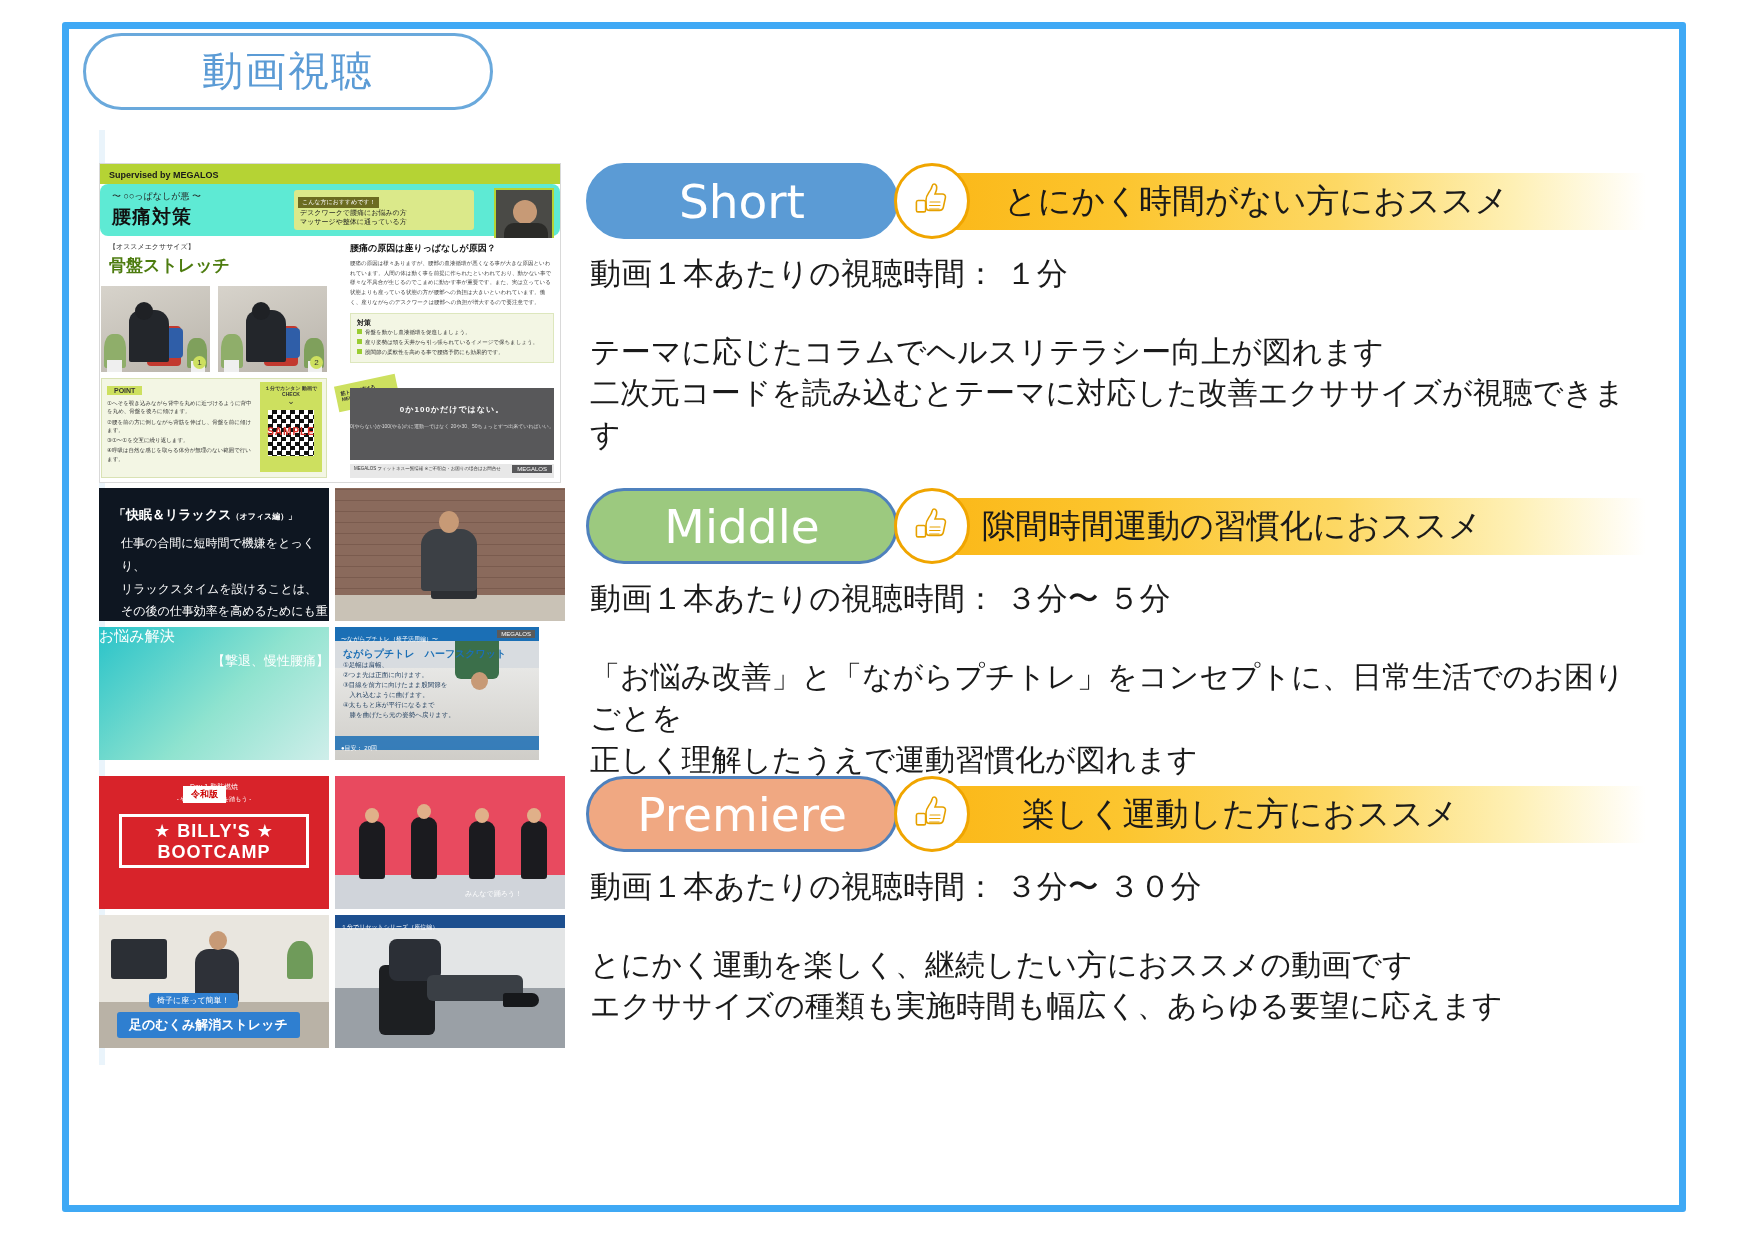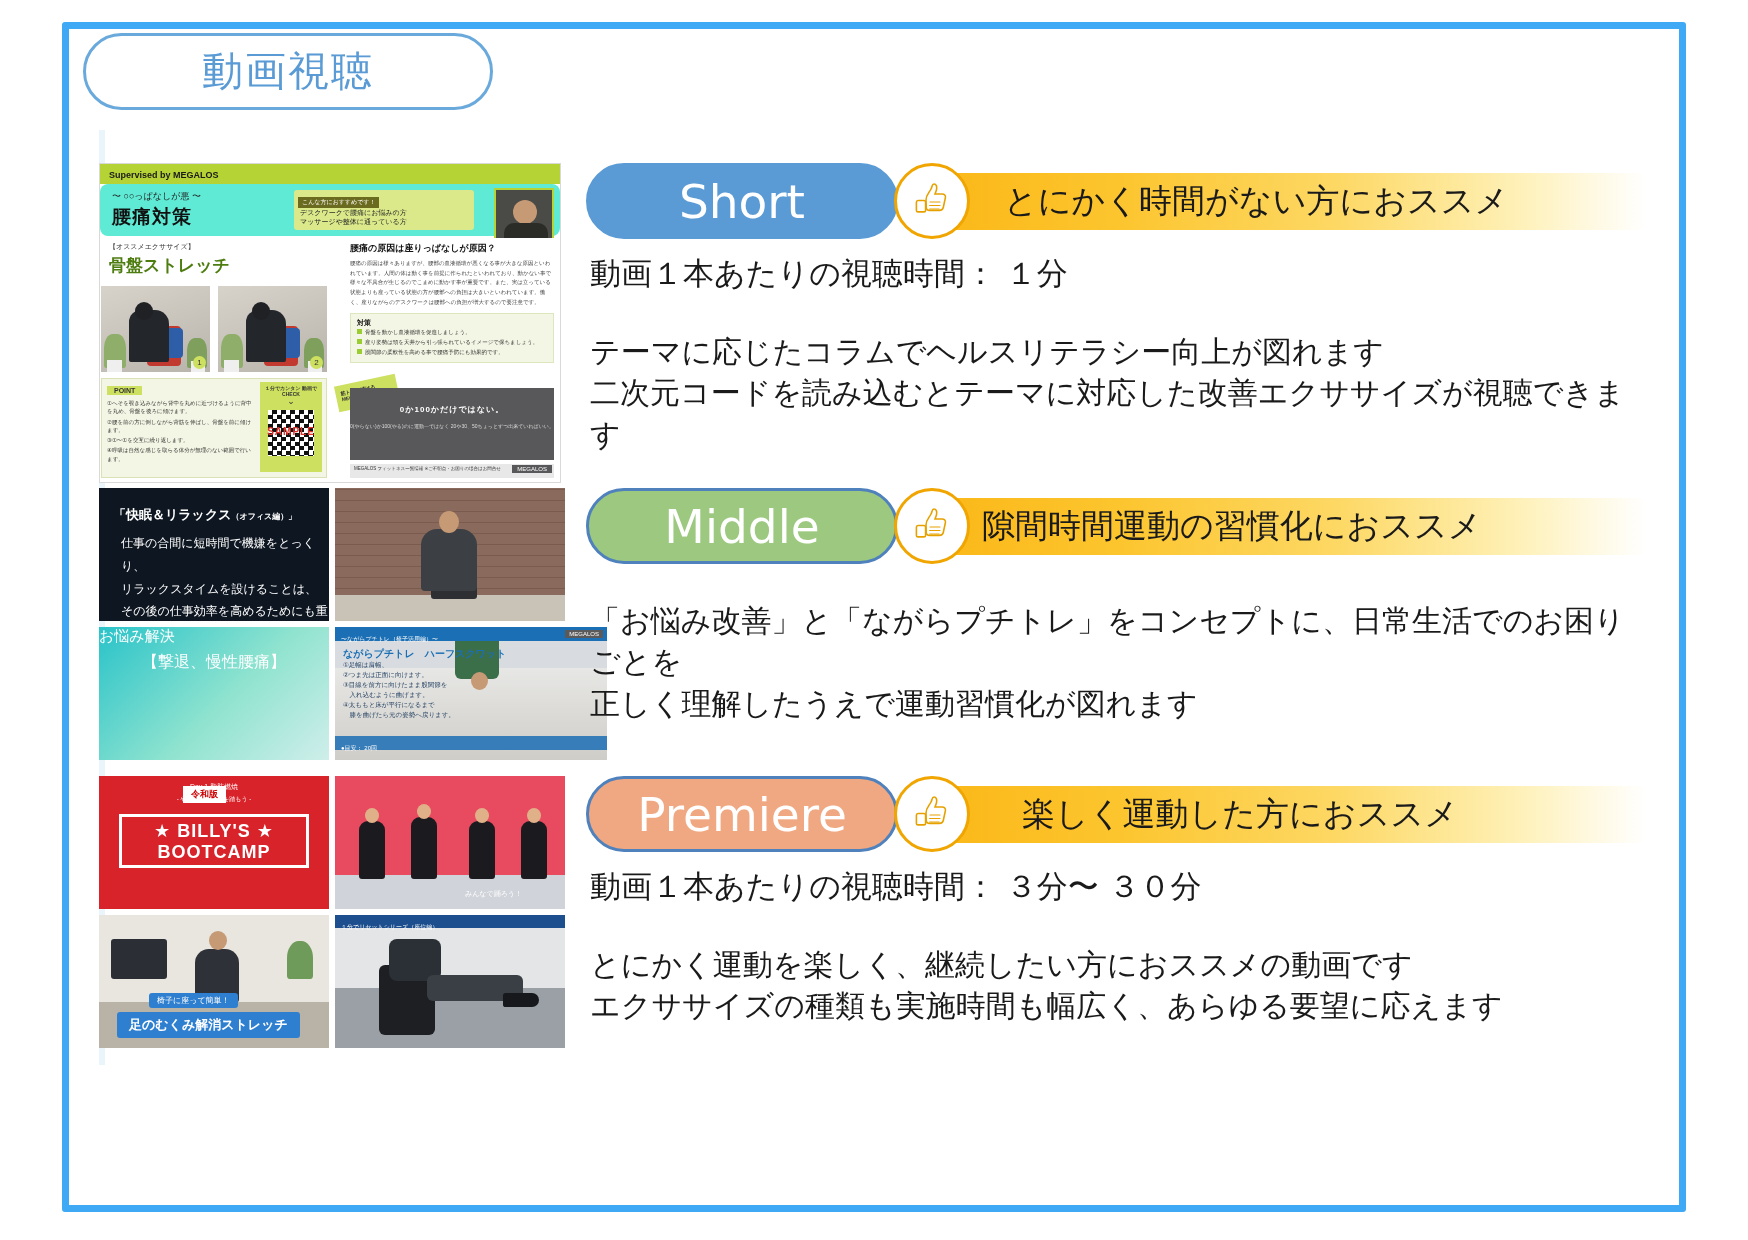--- a/index.html
+++ b/index.html
@@ -183,22 +183,22 @@
   .m2{ left:236px; top:0; width:230px; height:133px;}
   .m2 .brick{ position:absolute; inset:0; background:
      repeating-linear-gradient(0deg,#8a6a5c 0 10px,#7a5b4e 10px 11px),
      repeating-linear-gradient(90deg,rgba(0,0,0,.10) 0 28px, rgba(255,255,255,.05) 28px 29px);}
   .m2 .floor{ position:absolute; left:0; bottom:0; width:100%; height:26px; background:#c9c2b6;}
   .m2 .chair{ position:absolute; left:96px; bottom:22px; width:46px; height:52px; background:#2d2f33; border-radius:3px;}
   .m2 .man{ position:absolute; left:86px; bottom:30px; width:56px;height:62px; background:#3c4045; border-radius:16px 16px 4px 4px;}
   .m2 .mh{ position:absolute; left:104px; bottom:88px; width:20px;height:22px;border-radius:50%;background:#c79a76;}
   .m3{ left:0; top:139px; width:230px; height:133px; background:linear-gradient(135deg,#29c3c9,#8fe3cf 55%,#cfeeea);}
   .m3 .t1{ color:#fff; font-size:15px; text-align:left; }
-  .m3 .t2{ color:#fff; font-size:16px; text-align:center; margin-top:6px;}
-  .m4{ left:236px; top:139px; width:272px; height:133px; background:#d8dce0;}
+  .m3 .t2{ color:#fff; font-size:13px; text-align:right; margin-top:6px;}
+  .m4{ left:236px; top:139px; width:204px; height:133px; background:#d8dce0;}
   .m4 .top{ position:absolute; left:0;top:0;width:100%;height:14px;background:#1b6fb5;}
   .m4 .top span{ color:#fff; font-size:6px; margin-left:6px; line-height:14px;}
   .m4 .mega{ position:absolute; right:4px; top:3px; background:#5a5a5a;color:#fff;font-size:6px;padding:1px 4px;}
   .m4 .ttl{ position:absolute; left:8px; top:20px; color:#1b6fb5; font-size:10px; font-weight:bold;}
   .m4 .li{ position:absolute; left:8px; color:#1b3a5c; font-size:6.5px;}
   .m4 .room{ position:absolute; left:0;bottom:0;width:100%;height:92px;background:linear-gradient(#e7e7e5,#cfcdc8);}
   .m4 .p1{ position:absolute; left:120px; bottom:22px; width:44px;height:52px;background:#3b6f4a;border-radius:14px 14px 6px 6px;}
   .m4 .p1h{ position:absolute; left:136px; bottom:70px; width:17px;height:18px;border-radius:50%;background:#c79a76;}
   .m4 .bar{ position:absolute; left:0; bottom:10px; width:100%; height:14px; background:rgba(27,111,181,.85);}
   .m4 .bar span{ color:#fff; font-size:6px; margin-left:6px; line-height:14px;}
@@ -416,20 +416,21 @@
           <div class="thumb-icon">
             <svg width="46" height="46" viewBox="0 0 46 46" aria-hidden="true">
               <path d="M17 22 c0-5 3-7 5-11 1.2-2.4 1-5 3-5 2.4 0 3 2.6 2.6 5.2 -.3 2-1.2 3.6-1.6 4.8 h7.2 c2.2 0 3.6 1.6 3.2 3.6 l-2 9.4 c-.4 2-2 3.4-4 3.4 h-9.6 c-2 0-3.6-1.4-3.6-3.4 z" fill="none" stroke="#e6a100" stroke-width="1.6"></path>
               <path d="M9 22.5 h6 c.9 0 1.6.8 1.6 1.7 v8 c0 .9-.7 1.7-1.6 1.7 h-6 c-.9 0-1.6-.8-1.6-1.7 v-8 c0-.9.7-1.7 1.6-1.7 z" fill="none" stroke="#e6a100" stroke-width="1.6"></path>
               <path d="M21 24 h10 M20.6 27.5 h10.4 M20.6 31 h9.6" stroke="#e6a100" stroke-width="1.1" fill="none" stroke-linecap="round"></path>
             </svg>
           </div>
           <span class="b-text">隙間時間運動の習慣化におススメ</span>
         </div>
       </div>
+      <div class="time-line">動画１本あたりの視聴時間： ３分〜 ５分</div>
       <div class="desc">
         <div>「お悩み改善」と「ながらプチトレ」をコンセプトに、日常生活でのお困りごとを</div>
         <div>正しく理解したうえで運動習慣化が図れます</div>
       </div>
     </div>
   </div>
 
   <div class="section sec-premiere">
     <div class="thumbs">
       <div class="tile p1">

